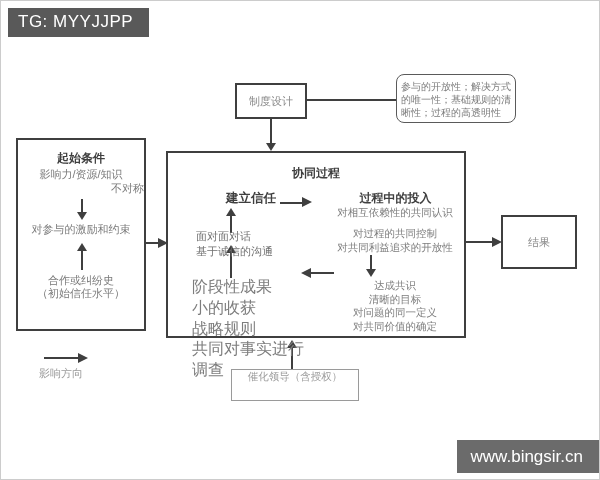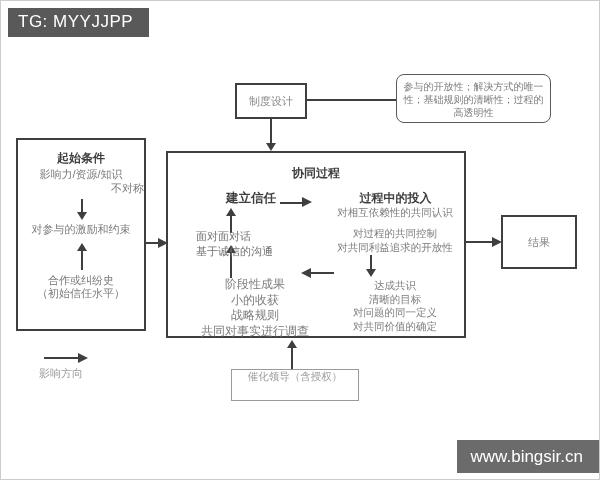--- a/index.html
+++ b/index.html
@@ -22,22 +22,22 @@
   .tu{position:absolute;width:0;height:0;border-left:5px solid transparent;border-right:5px solid transparent;border-bottom:8px solid #3f3f3f;}
   .td{position:absolute;width:0;height:0;border-left:5px solid transparent;border-right:5px solid transparent;border-top:8px solid #3f3f3f;}
   .txt{position:absolute;z-index:2;}
 
   
   #box-design{left:234px;top:82px;width:72px;height:36px;display:flex;align-items:center;
               justify-content:center;font-size:11px;color:#8a8a8a;}
   #line-design-down{left:269px;top:116px;height:27px;}
   #head-design-down{left:265px;top:142px;}
   #line-design-right{left:306px;top:98px;width:89px;}
-  #box-note{position:absolute;left:395px;top:73px;width:155px;height:49px;border:1px solid #5a5a5a;
-            border-radius:8px;background:#fff;font-size:10px;color:#7d7d7d;text-align:center;
+  #box-note{position:absolute;left:395px;top:73px;width:120px;height:49px;border:1px solid #5a5a5a;
+            border-radius:8px;background:#fff;font-size:10px;color:#7d7d7d;text-align:left;
             padding:5px 4px;line-height:1.32;box-sizing:border-box;}
 
   
   #box-start{left:15px;top:137px;width:130px;height:193px;font-size:11px;color:#7a7a7a;text-align:center;}
   #sc-title{top:10px;width:100%;font-weight:bold;font-size:12px;color:#3f3f3f;}
   #sc-a1{top:27px;width:100%;}
   #sc-a2{top:41px;width:100%;text-align:right;}
   #sc-ad-shaft{left:63px;top:59px;height:15px;}
   #sc-ad-head{left:59px;top:72px;}
   #sc-inc{left:8px;top:82px;width:110px;line-height:1.3;}
@@ -61,21 +61,21 @@
   #cp-au1-shaft{left:62px;top:62px;height:18px;}
   #cp-dialogue{left:28px;top:76px;width:112px;font-size:11px;color:#6f6f6f;line-height:1.32;text-align:left;}
   #cp-control{left:152px;top:74px;width:150px;font-size:10.5px;color:#7d7d7d;text-align:center;line-height:1.32;}
   #cp-ad-shaft{left:202px;top:102px;height:16px;}
   #cp-ad-head{left:198px;top:116px;}
   #cp-al-head{left:133px;top:115px;}
   #cp-al-shaft{left:142px;top:119px;width:24px;}
   #cp-au2-head{left:58px;top:92px;z-index:1;}
   #cp-au2-shaft{left:62px;top:99px;height:26px;z-index:1;}
   #cp-consensus{left:152px;top:126px;width:150px;font-size:10.5px;color:#7d7d7d;text-align:center;line-height:1.3;}
-  #cp-outcomes{left:24px;top:124px;width:126px;font-size:12px;color:#7d7d7d;text-align:center;line-height:1.3;}
+  #cp-outcomes{left:24px;top:124px;width:126px;font-size:16px;color:#7d7d7d;text-align:left;line-height:1.3;}
 
   
   #arrow-result-shaft{left:465px;top:240px;width:28px;}
   #arrow-result-head{left:491px;top:236px;}
   #box-result{left:500px;top:214px;width:76px;height:54px;display:flex;align-items:center;
               justify-content:center;font-size:11px;color:#8a8a8a;}
 
   
   #box-lead{position:absolute;left:230px;top:368px;width:128px;height:32px;border:1px solid #9a9a9a;
             background:#fff;box-sizing:border-box;display:flex;align-items:flex-start;justify-content:center;

